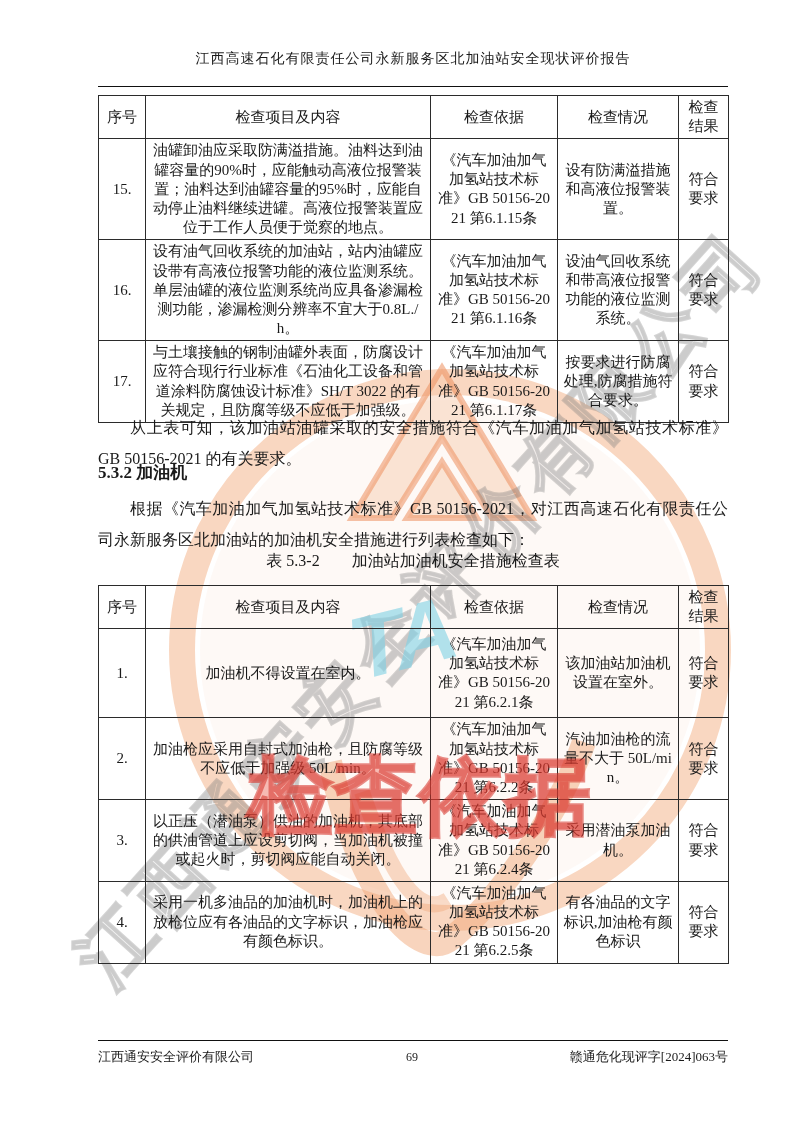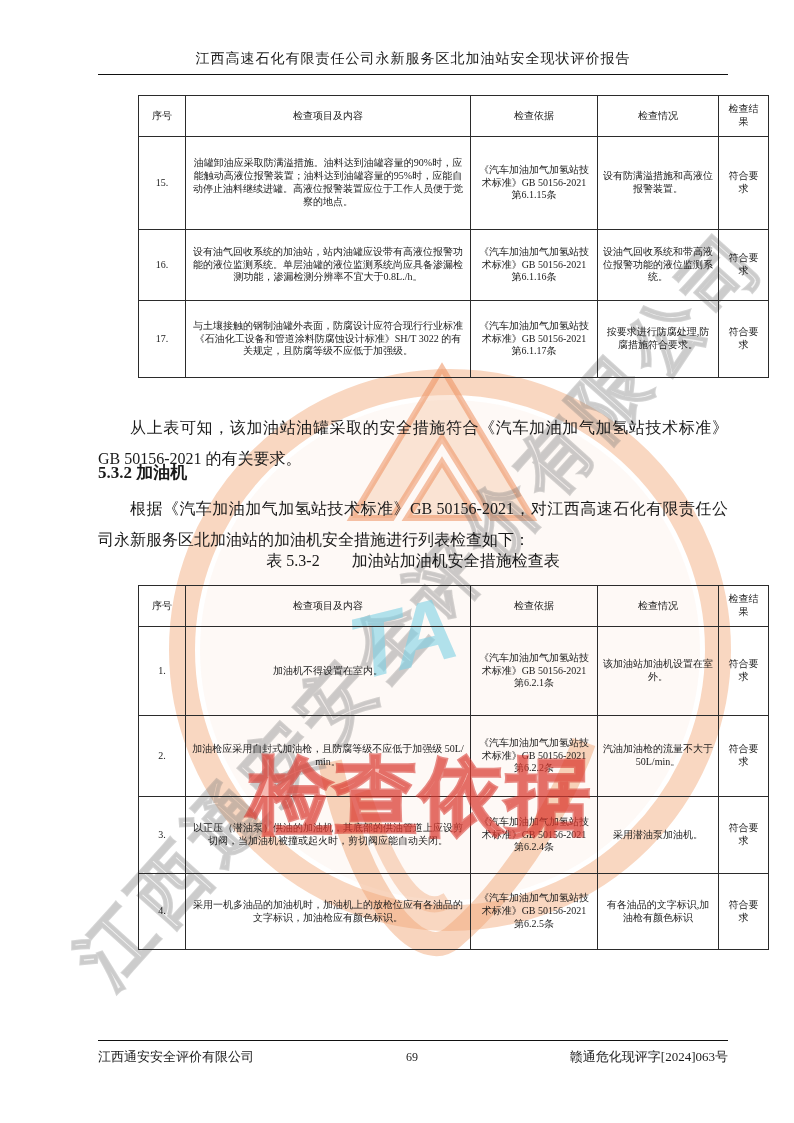--- a/index.html
+++ b/index.html
@@ -4,25 +4,25 @@
 <style>
   html,body { margin:0; padding:0; background:#ffffff; }
   .page {
     position:relative; width:794px; height:1123px; background:#ffffff;
     overflow:hidden; font-family:"Liberation Serif", serif; color:#1a1a1a;
   }
   .block { position:absolute; left:98px; width:630px; }
 
   
   .doc-header { top:50px; text-align:center; font-size:14px; letter-spacing:1px;
-    padding-bottom:6px; border-bottom:1.8px solid #111; }
+    padding-bottom:18px; border-bottom:1.8px solid #111; }
 
   
   table.check { border-collapse:collapse; table-layout:fixed; width:630px;
-    font-size:10px; line-height:1.28;margin-left:40px; }
+    font-size:15px; line-height:1.28; }
   table.check th, table.check td {
     border:1.5px solid #2b2b2b; padding:2px 5px; vertical-align:middle;
     text-align:center; word-break:break-all; background:transparent;
   }
   table.check th { font-weight:normal; height:36px; }
   col.c-no{width:47px;} col.c-content{width:285px;} col.c-basis{width:127px;}
   col.c-situation{width:121px;} col.c-result{width:50px;}
   .t1 { top:95px; } .t2 { top:585px; }
   tr.r-15 td{height:88px;} tr.r-16 td{height:66px;} tr.r-17 td{height:72px;}
   tr.r-1 td{height:84px;} tr.r-2 td{height:76px;} tr.r-3 td{height:72px;} tr.r-4 td{height:71px;}

